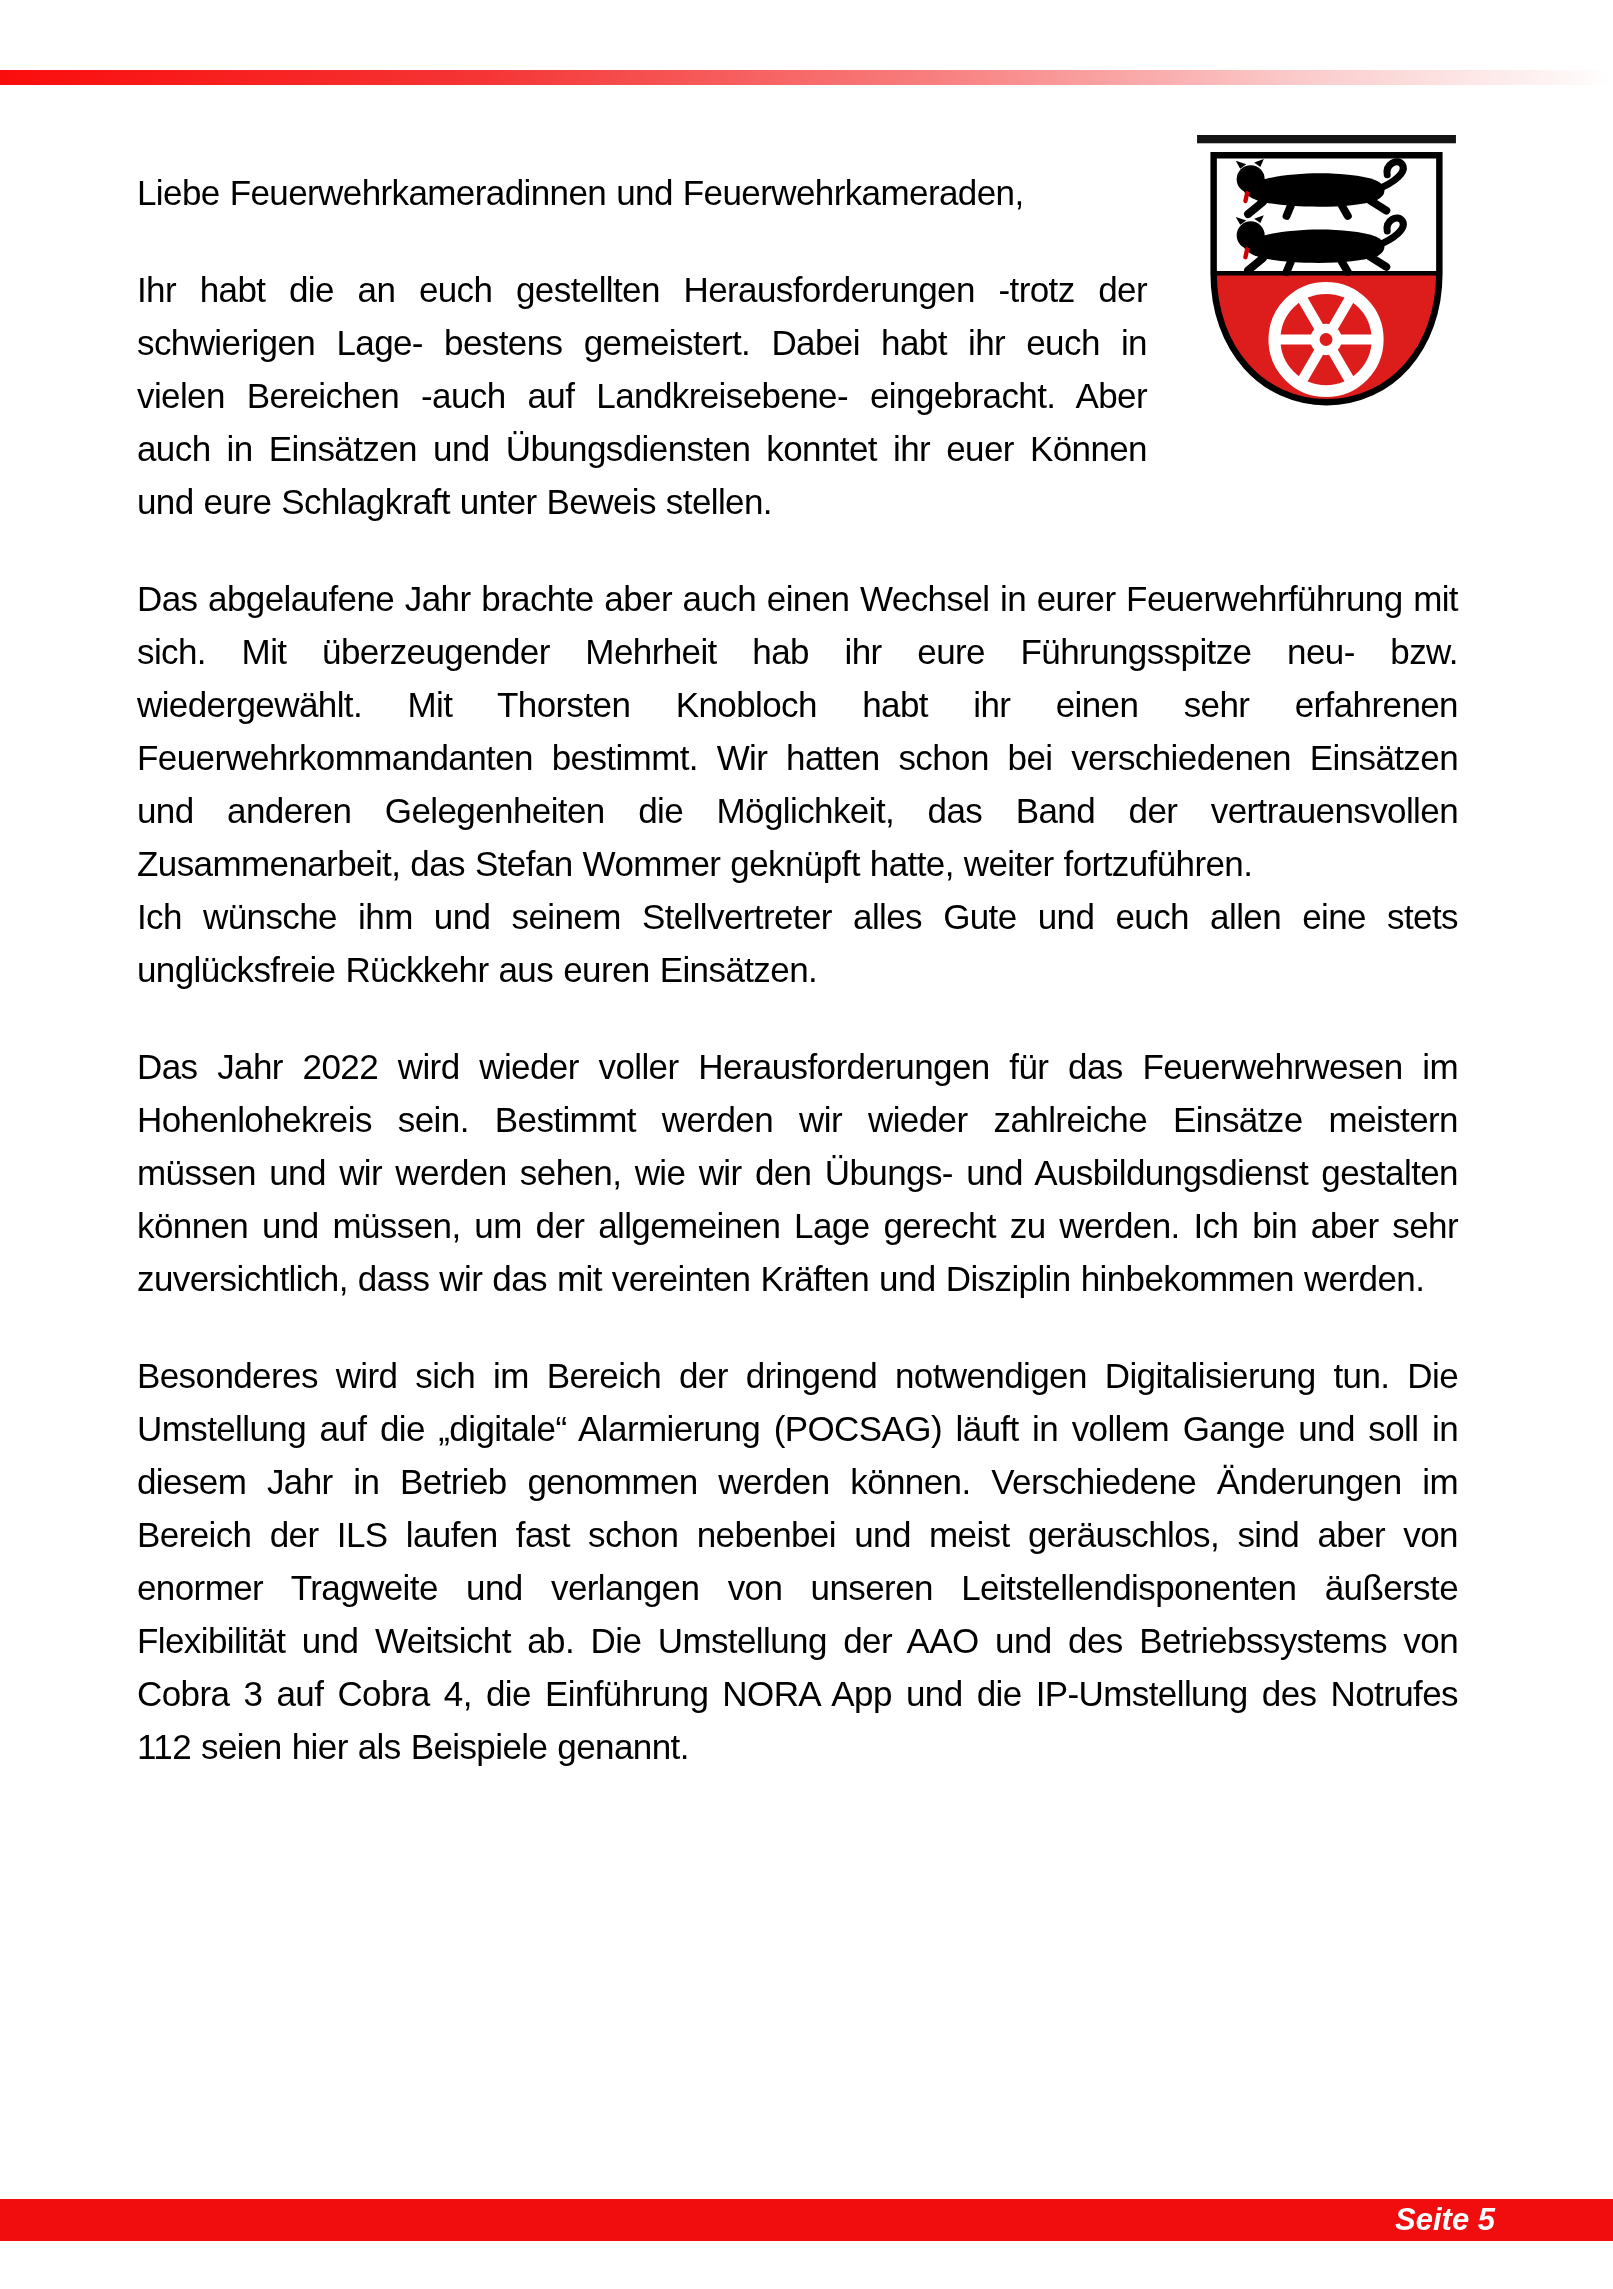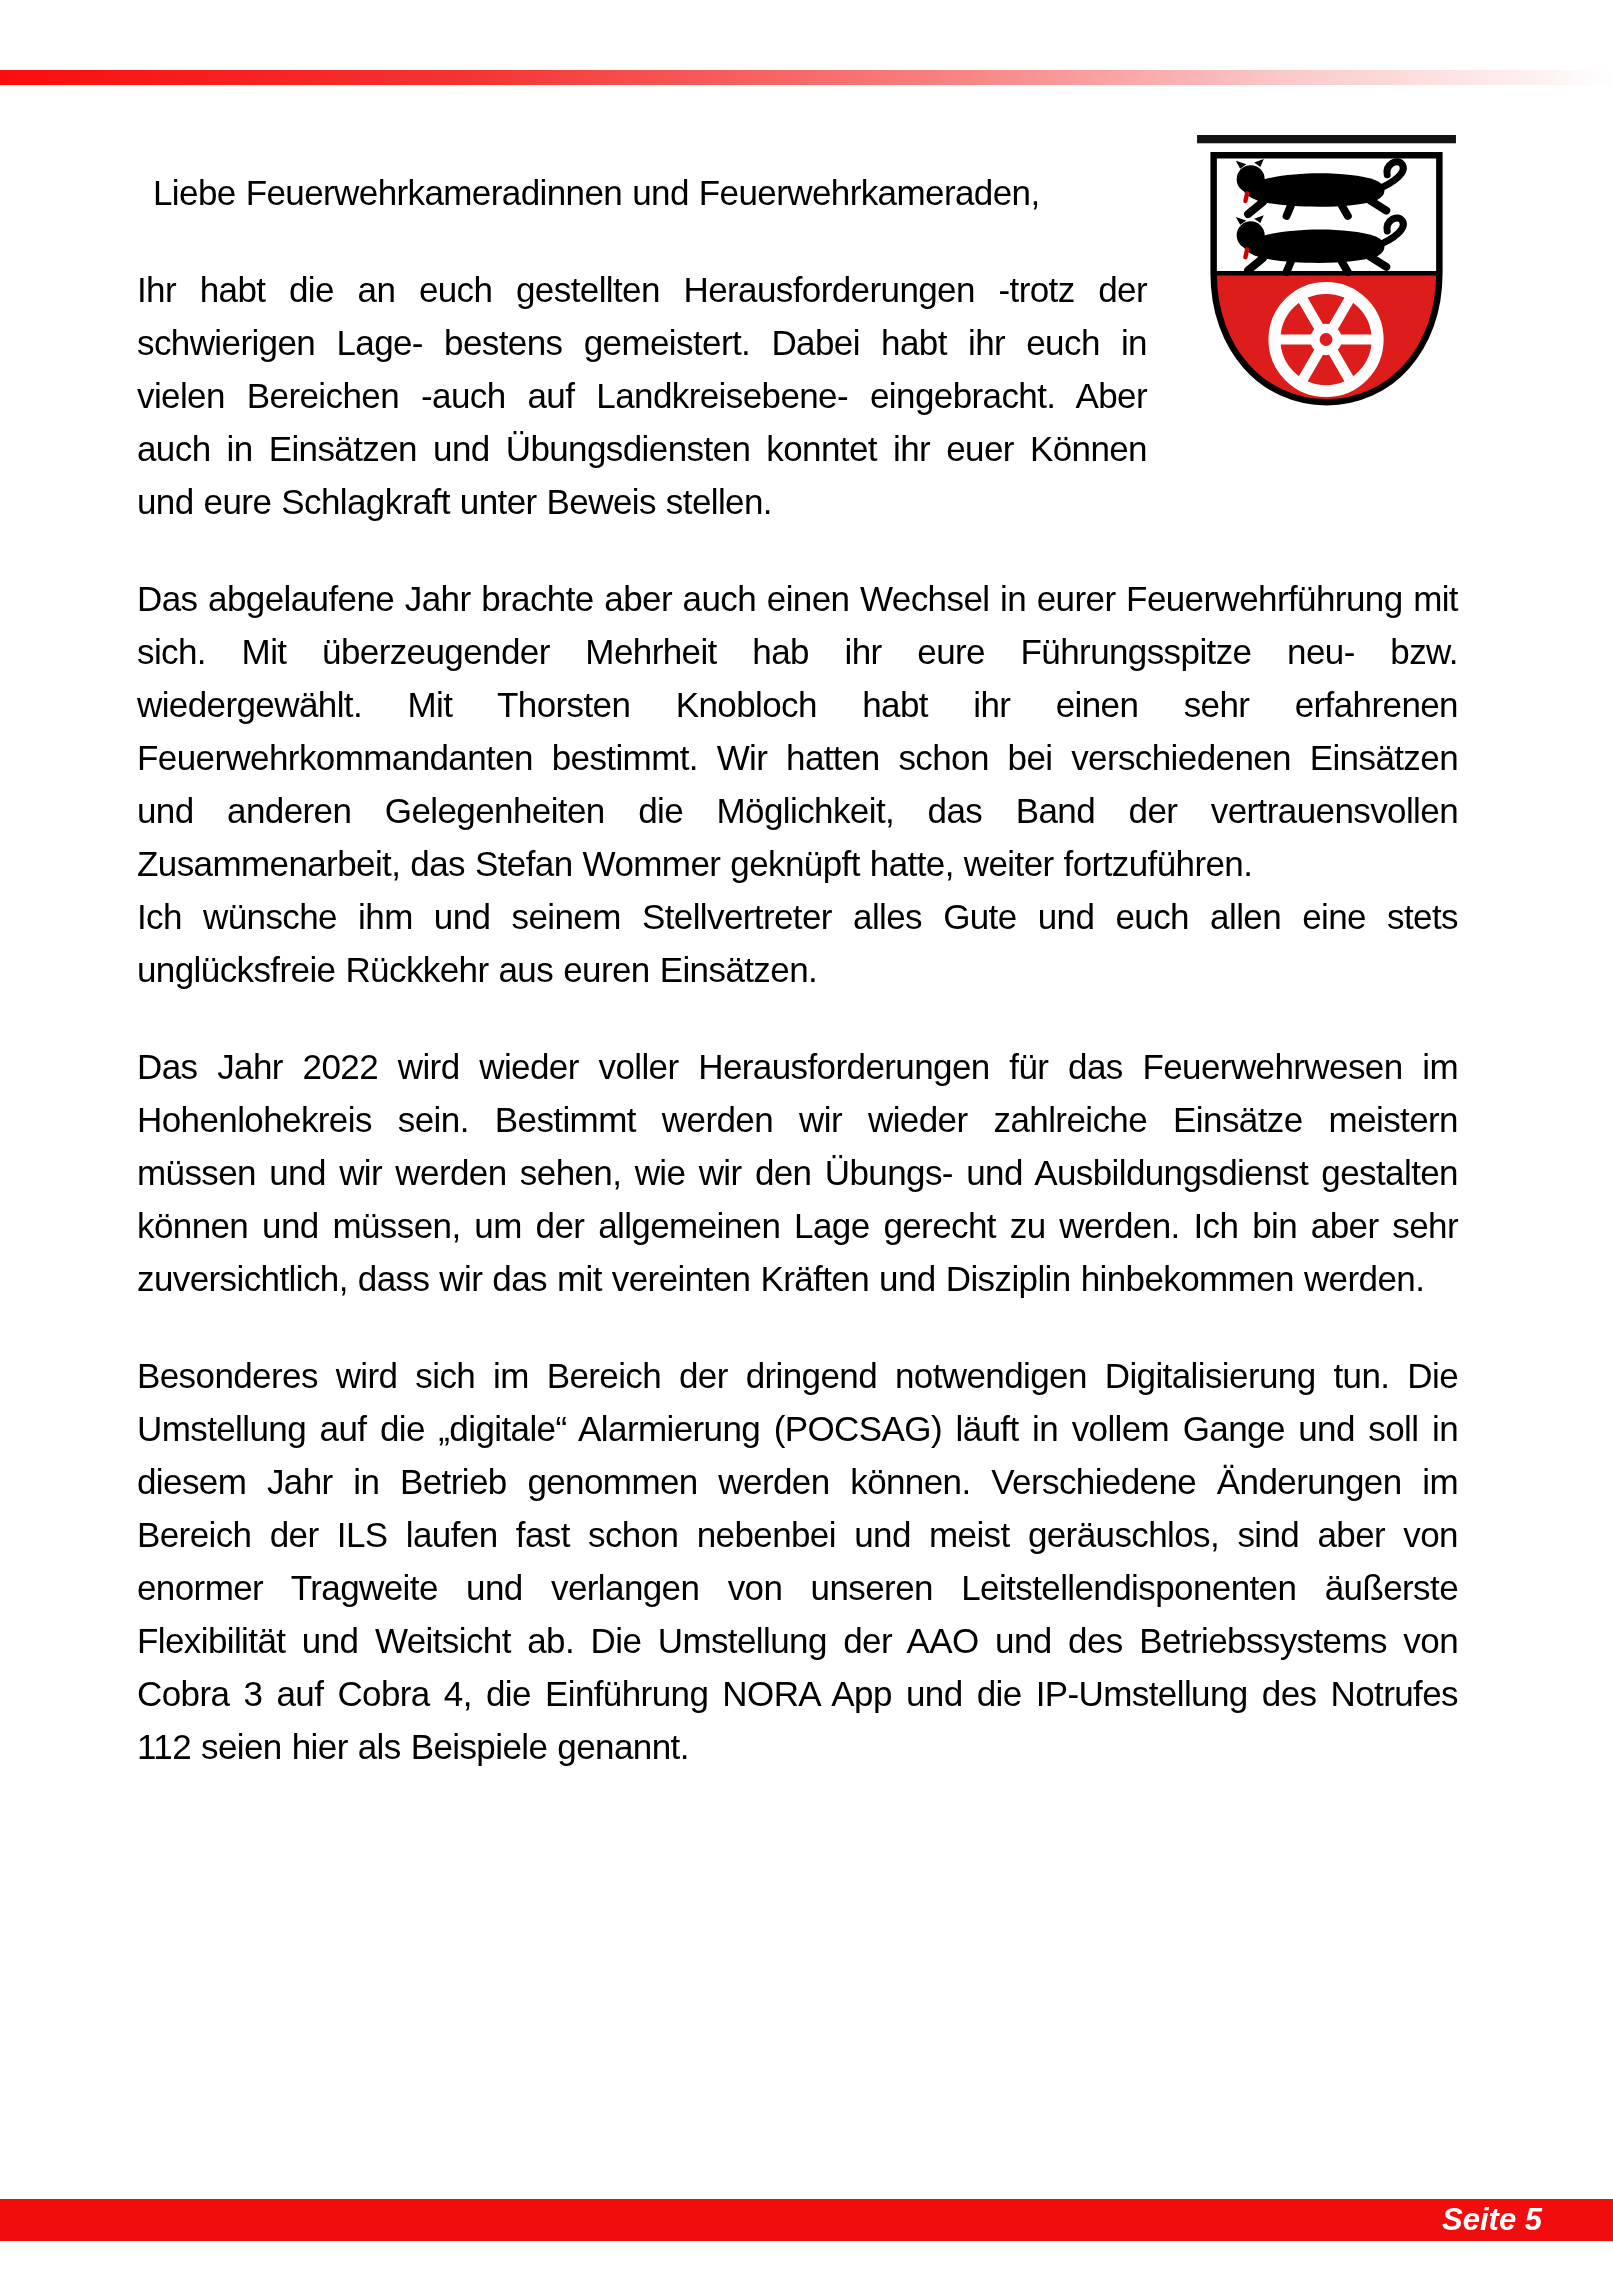--- a/index.html
+++ b/index.html
@@ -49,34 +49,33 @@
     font-size: 35px;
     line-height: 53px;
     letter-spacing: -0.6px;
     word-spacing: 0.9px;
     color: #000000;
     text-align: justify;
   }
   p.salutation {
     margin-top: 37px;
     text-align: left;
-    margin-left: 16px;
   }
   p.cont {
     margin-top: 0;
   }
   .footer-bar {
     position: absolute;
     left: 0;
     top: 2199px;
     width: 1613px;
     height: 42px;
     background: #f10d0d;
     box-sizing: border-box;
-    padding-right: 71px;
+    padding-right: 118px;
     text-align: right;
   }
   .footer-bar .page-number {
     display: inline-block;
     color: #ffffff;
     font-weight: bold;
     font-style: italic;
     font-size: 31px;
     line-height: 42px;
   }

